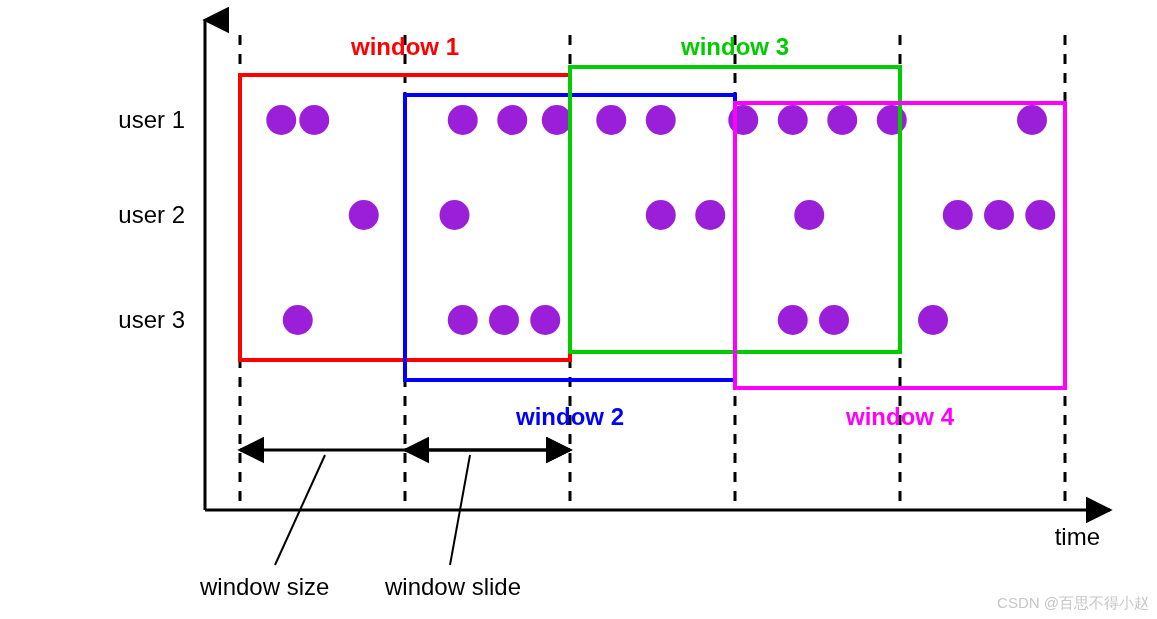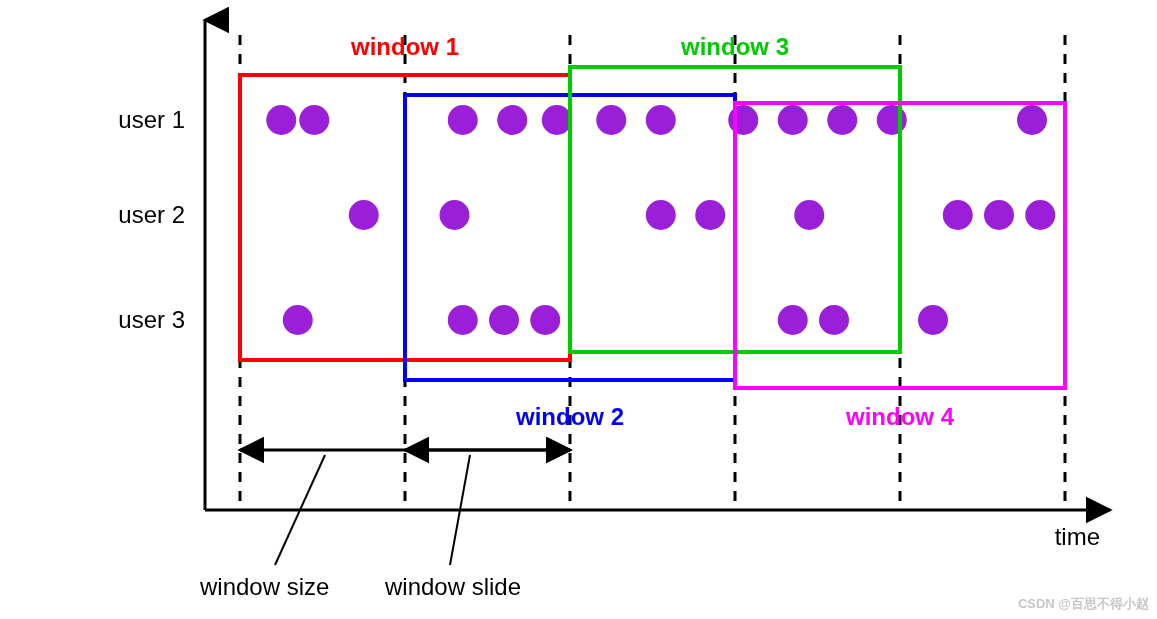--- a/index.html
+++ b/index.html
@@ -1,18 +1,18 @@
 <!DOCTYPE html>
 <html><head>
 <meta charset="utf-8">
 <style>
   html,body{margin:0;padding:0;width:1157px;height:619px;background:#fff;font-family:Arial,Helvetica,sans-serif;}
   svg{display:block;}
   .lbl{font-size:24px;}
-  .watermark{position:absolute;right:8px;bottom:6px;font-size:13px;color:#c7c7c7;font-weight:bold;}
+  .watermark{position:absolute;right:8px;bottom:6px;font-size:15px;color:#c7c7c7;}
 </style>
 </head>
 <body>
 
 <svg id="stage" width="1157" height="619" viewBox="0 0 1157 619">
   <defs>
     <marker id="arrowR" viewBox="0 0 10 10" refX="9" refY="5" markerWidth="9" markerHeight="9" orient="auto-start-reverse">
       <path d="M 0 0 L 10 5 L 0 10 z" fill="#000"></path>
     </marker>
     <marker id="arrowL" viewBox="0 0 10 10" refX="1" refY="5" markerWidth="9" markerHeight="9" orient="auto">

